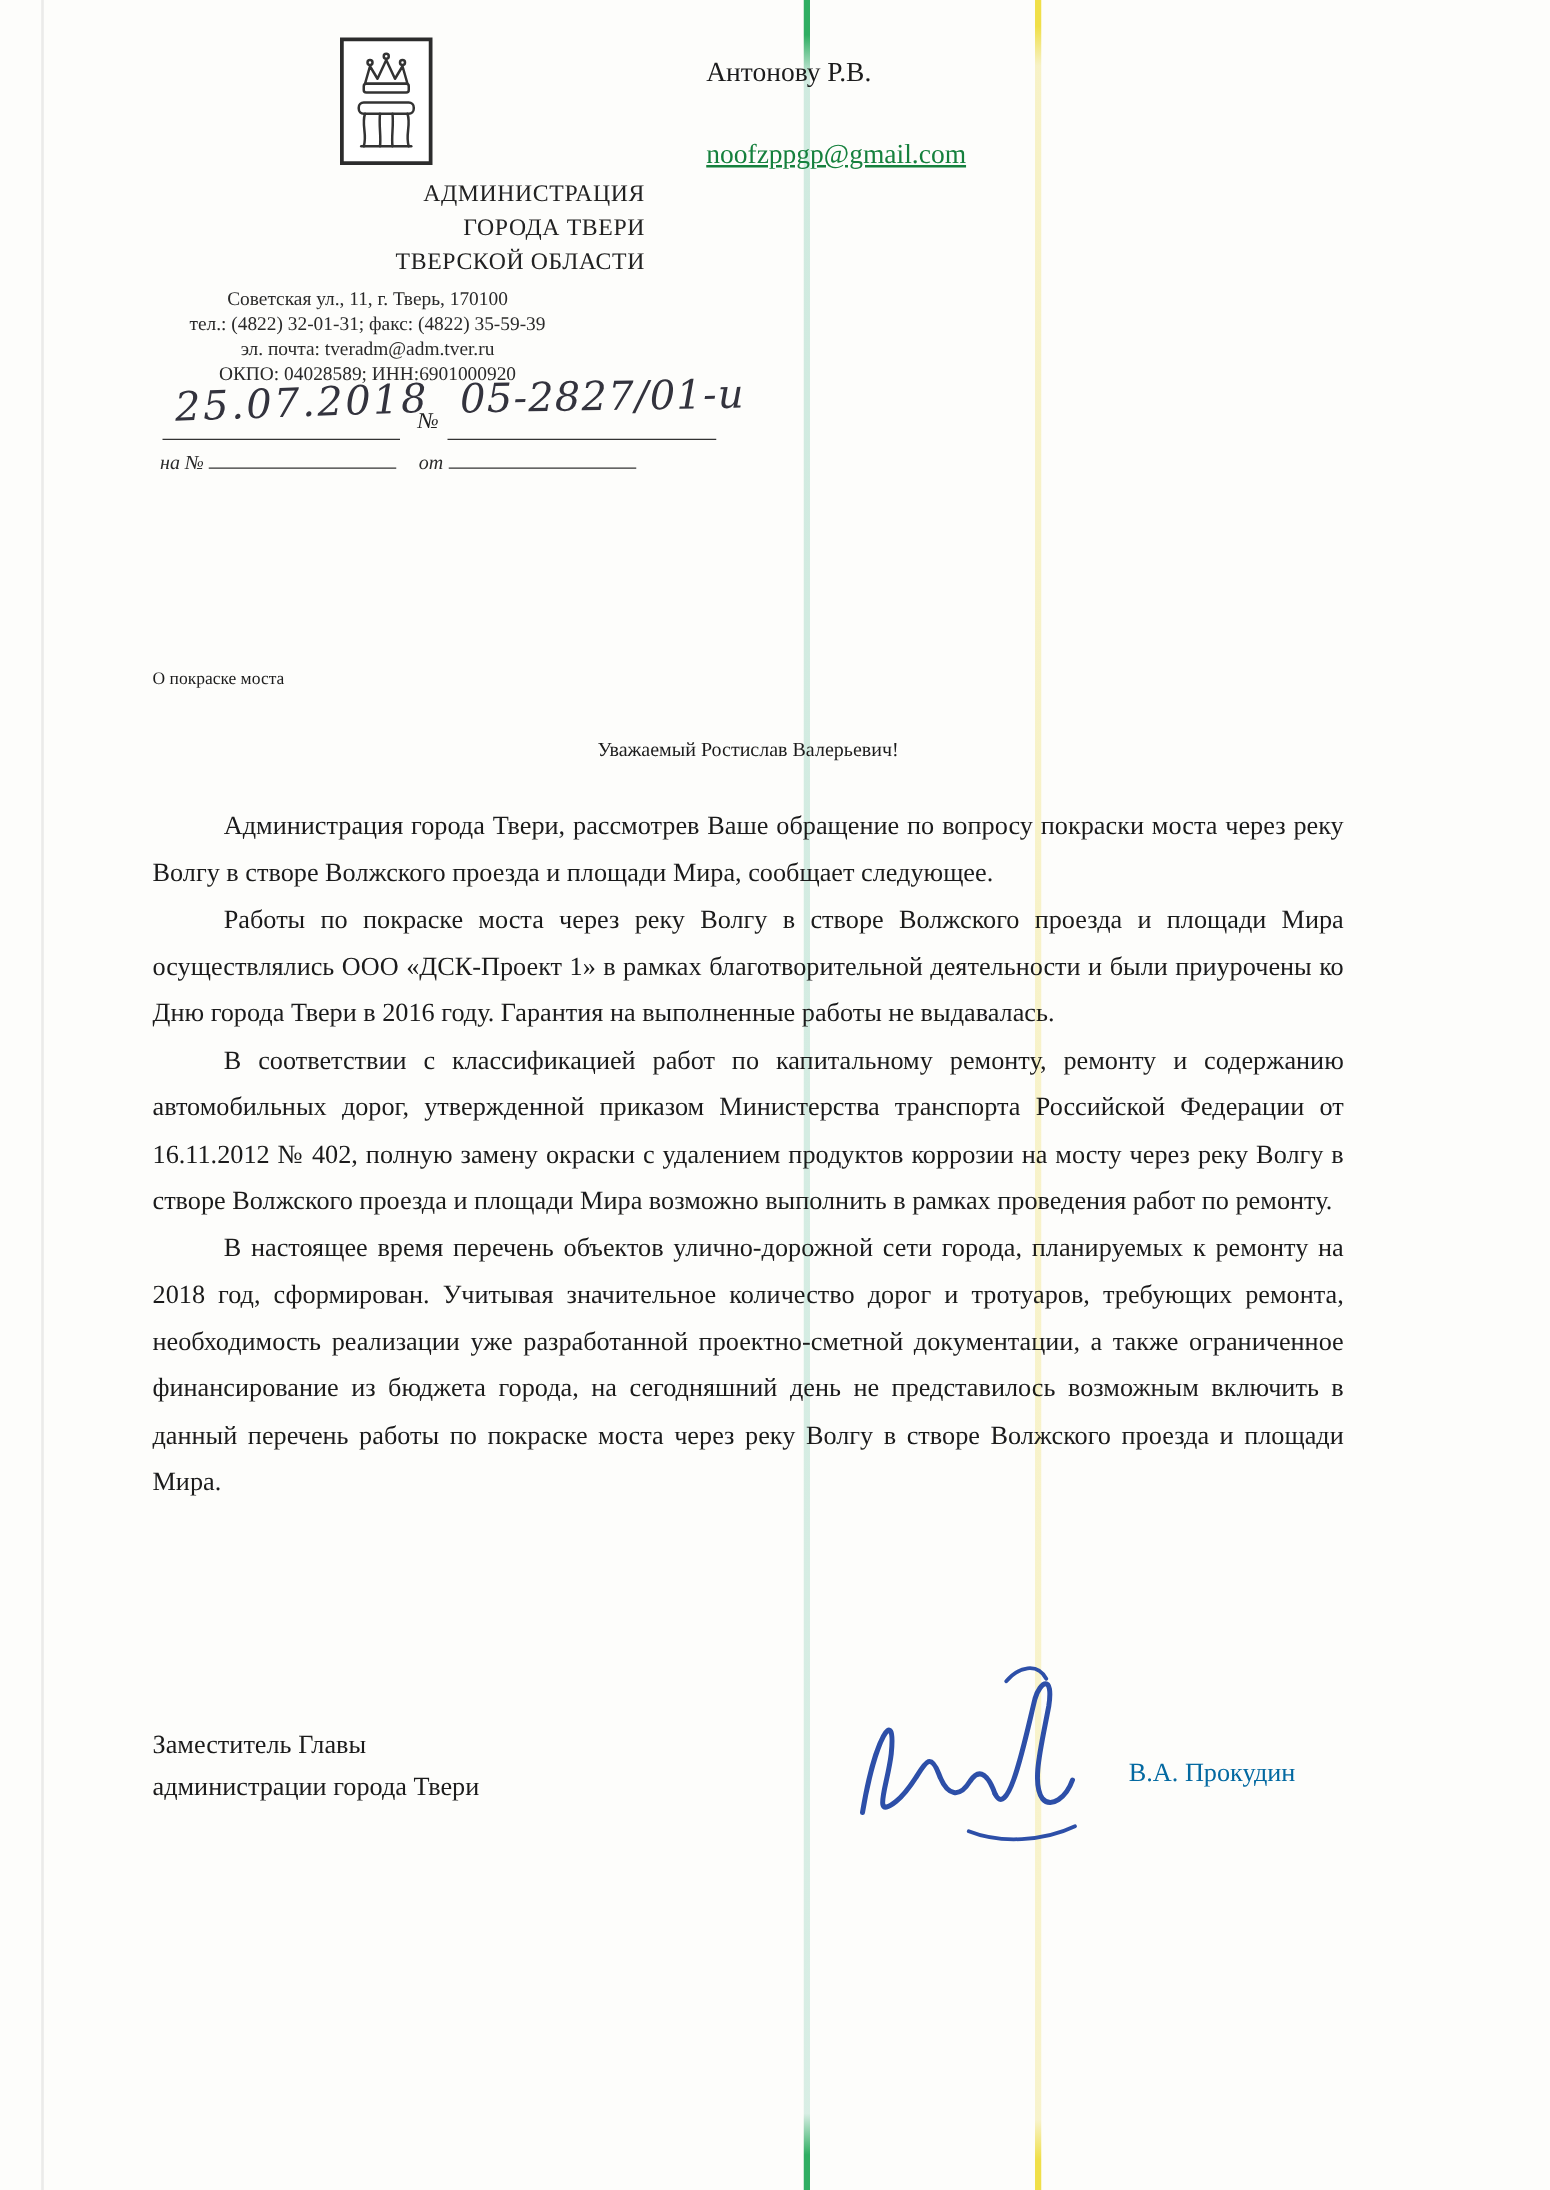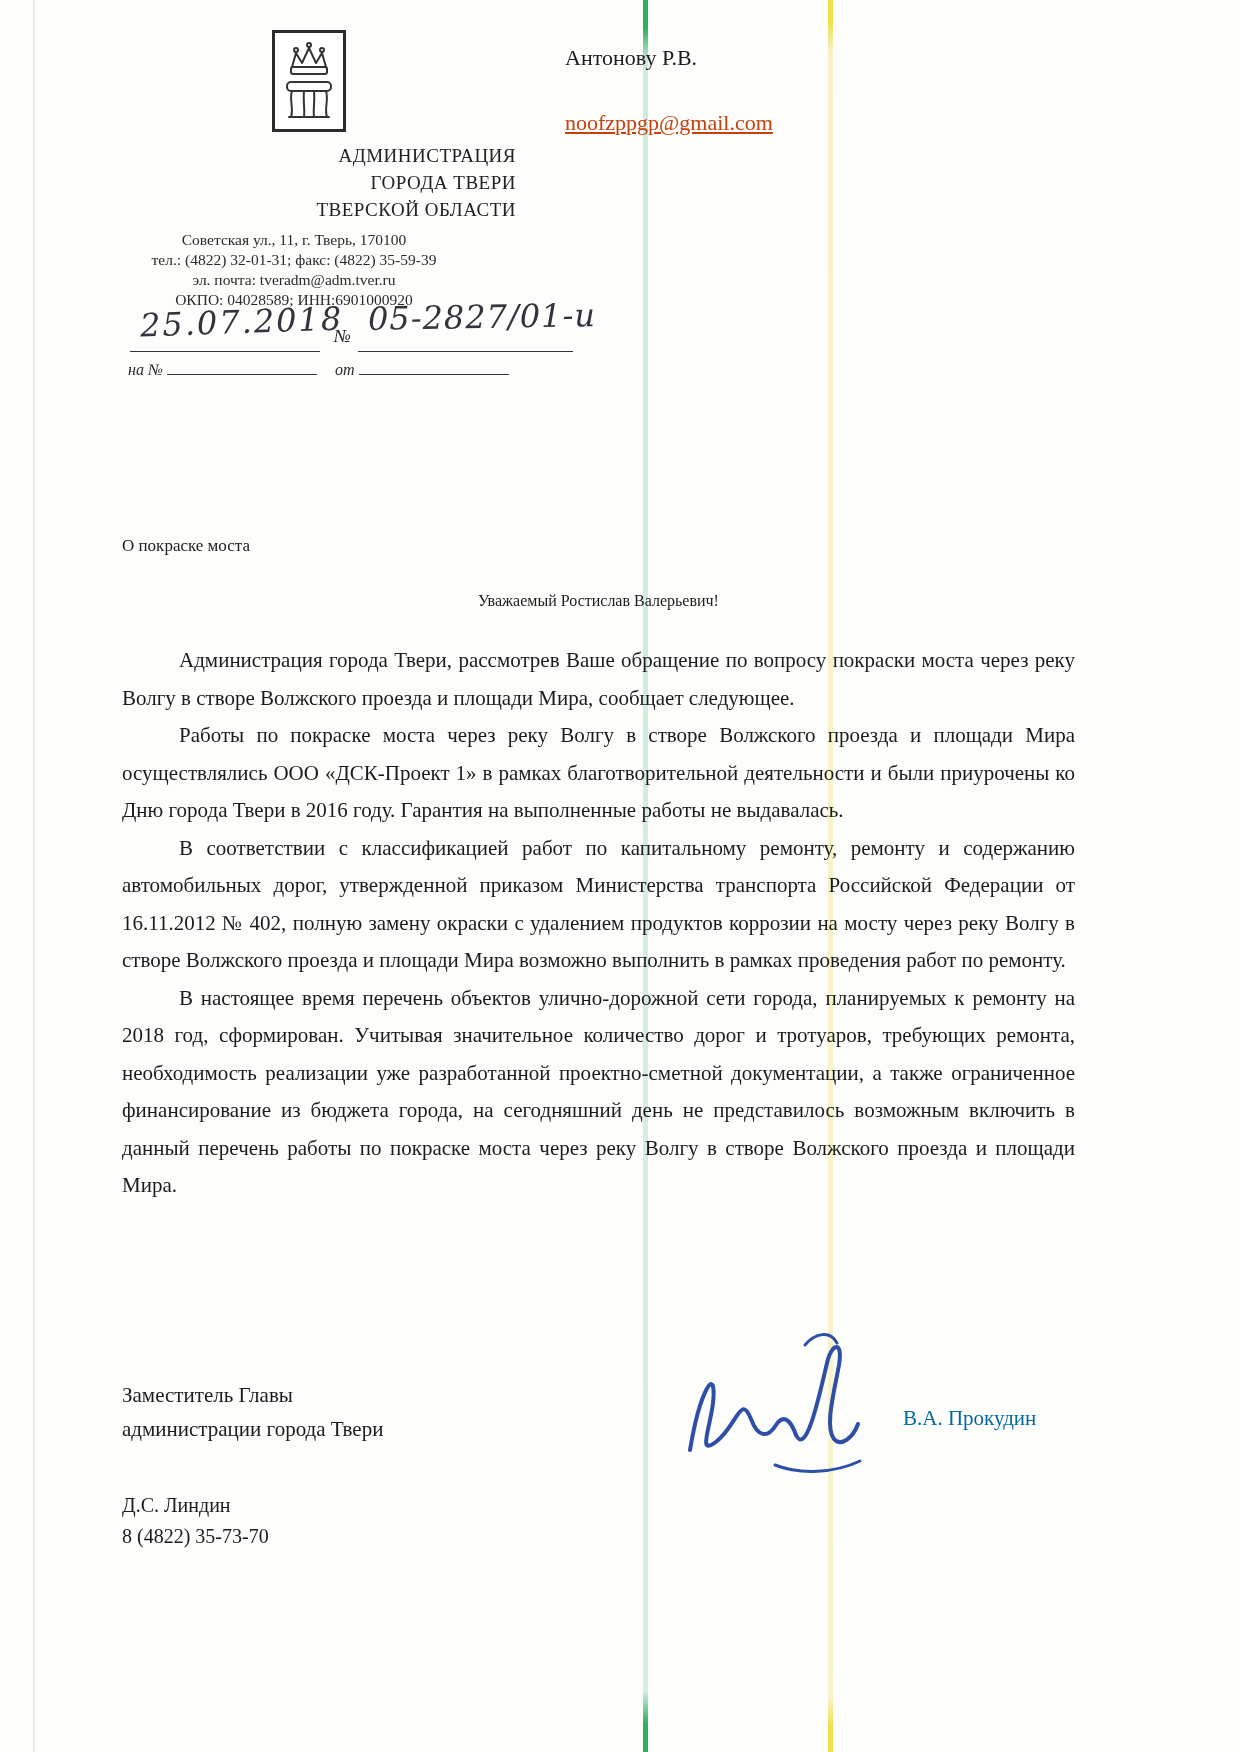--- a/index.html
+++ b/index.html
@@ -78,26 +78,26 @@
     display:inline-block;border-bottom:1.4px solid #333;height:14px;vertical-align:baseline;
   }
   .na-line .blank.b1{width:150px;margin-right:14px;}
   .na-line .blank.b2{width:150px;}
 
   
   .recipient-name{
     position:absolute;left:565px;top:45px;font-size:22px;color:#1c1c1c;
   }
   .recipient-email{
-    position:absolute;left:565px;top:110px;font-size:22px;color:#c2410c;
+    position:absolute;left:565px;top:110px;font-size:22px;color:#15803d;
     text-decoration:underline;cursor:pointer;
   }
 
   
-  .subject{position:absolute;left:122px;top:536px;font-size:17px;color:#1c1c1c;}
+  .subject{position:absolute;left:122px;top:536px;font-size:14px;color:#1c1c1c;}
   .salutation{
     position:absolute;left:122px;top:592px;width:953px;
     text-align:center;font-size:16px;color:#1c1c1c;
   }
 
   
   .bodytext{
     position:absolute;left:122px;top:642px;width:953px;
     font-size:21px;line-height:37.5px;color:#1b1b1b;
     text-align:justify;
@@ -202,18 +202,14 @@
         <path stroke-width="4" d="M35 125 C45 65, 62 38, 58 78 C55 104, 42 132, 62 116 C82 100, 86 68, 96 94 C103 113, 113 113, 121 100 C129 88, 136 96, 141 110"></path>
         <path stroke-width="4" d="M141 110 C152 133, 166 62, 173 34 C177 20, 188 14, 184 40 C178 72, 170 102, 179 114 C186 122, 198 113, 203 99"></path>
         <path stroke-width="3" d="M150 20 C160 8, 175 5, 182 18"></path>
         <path stroke-width="3" d="M120 140 C145 150, 180 148, 205 136"></path>
       </g>
     </svg>
   </div>
 
   <div class="sig-name">В.А. Прокудин</div>
 
-  <div class="footer">
-    <div>Д.С. Линдин</div>
-    <div>8 (4822) 35-73-70</div>
-  </div>
 
 </div>
 
 </body></html>

